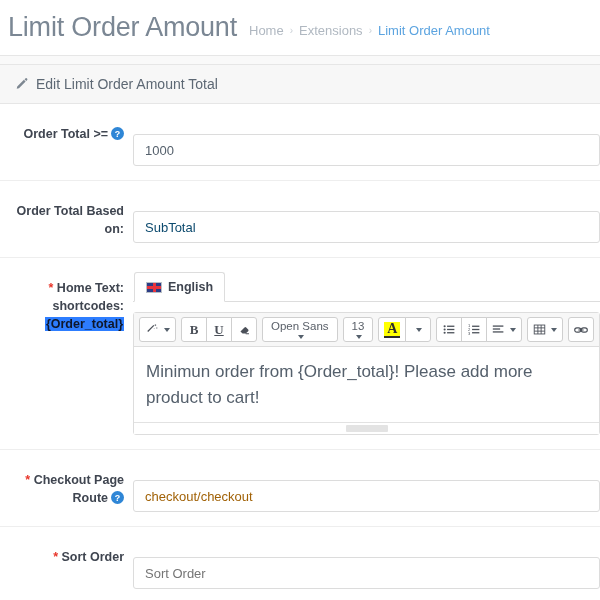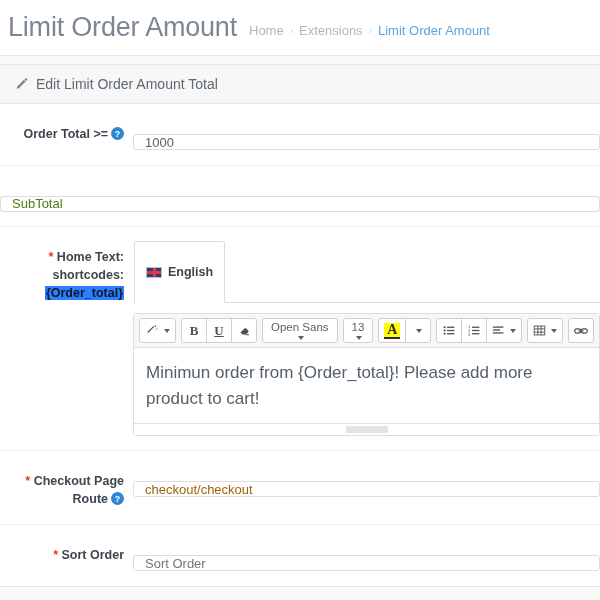--- a/index.html
+++ b/index.html
@@ -100,50 +100,50 @@
   
   .selected-text {
     background: #2d7dff;
     color: #0f172a;
     padding: 0 1px;
   }
 
   
   .txt-input, .sel-input {
     width: 100%;
-    height: 16px;
+    height: 32px;
     border: 1px solid #dcdcdc;
     border-radius: 3px;
     padding: 6px 11px;
     font-size: 13px;
     color: #55606c;
     background: #ffffff;
     font-family: "Liberation Sans", sans-serif;
     outline: none;
     margin-top: 16px;
   }
-  .sel-input { color: #4d7c0f; }
+  .sel-input { color: #0c4a6e; }
   .txt-input.placeholder-style { color: #a16207; }
 
   
   .lang-tabs {
     display: flex;
     border-bottom: 1px solid #dddddd;
     margin-bottom: 10px;
     padding-left: 1px;
   }
   .lang-tab {
     display: flex;
     align-items: center;
     gap: 6px;
     background: #ffffff;
     border: 1px solid #dddddd;
     border-bottom: 1px solid #ffffff;
     border-radius: 3px 3px 0 0;
-    padding: 23px 11px;
+    padding: 7px 11px;
     margin-bottom: -1px;
     font-size: 12.5px;
     font-weight: bold;
     color: #3f4550;
   }
   .flag-icon {
     width: 16px; height: 11px;
     display: inline-block;
     position: relative;
     border: 1px solid #b9bfc6;
@@ -274,20 +274,21 @@
             <text x="8" y="12" text-anchor="middle" font-size="11" font-weight="bold" fill="#ffffff" font-family="Liberation Sans, sans-serif">?</text>
           </svg>
         </span>
       </div>
       <div class="ctl-field">
         <input class="txt-input" type="text" value="1000" style="">
       </div>
     </div>
 
     <div class="form-row">
+      <div class="ctl-label">Order Total Based on:</div>
       <div class="ctl-field">
         <input class="sel-input" type="text" readonly="" value="SubTotal" style="">
       </div>
     </div>
 
     <div class="form-row">
       <div class="ctl-label">
         <span class="req">*</span>
         <span>Home Text:</span><br>
         <span>shortcodes:</span><br>

